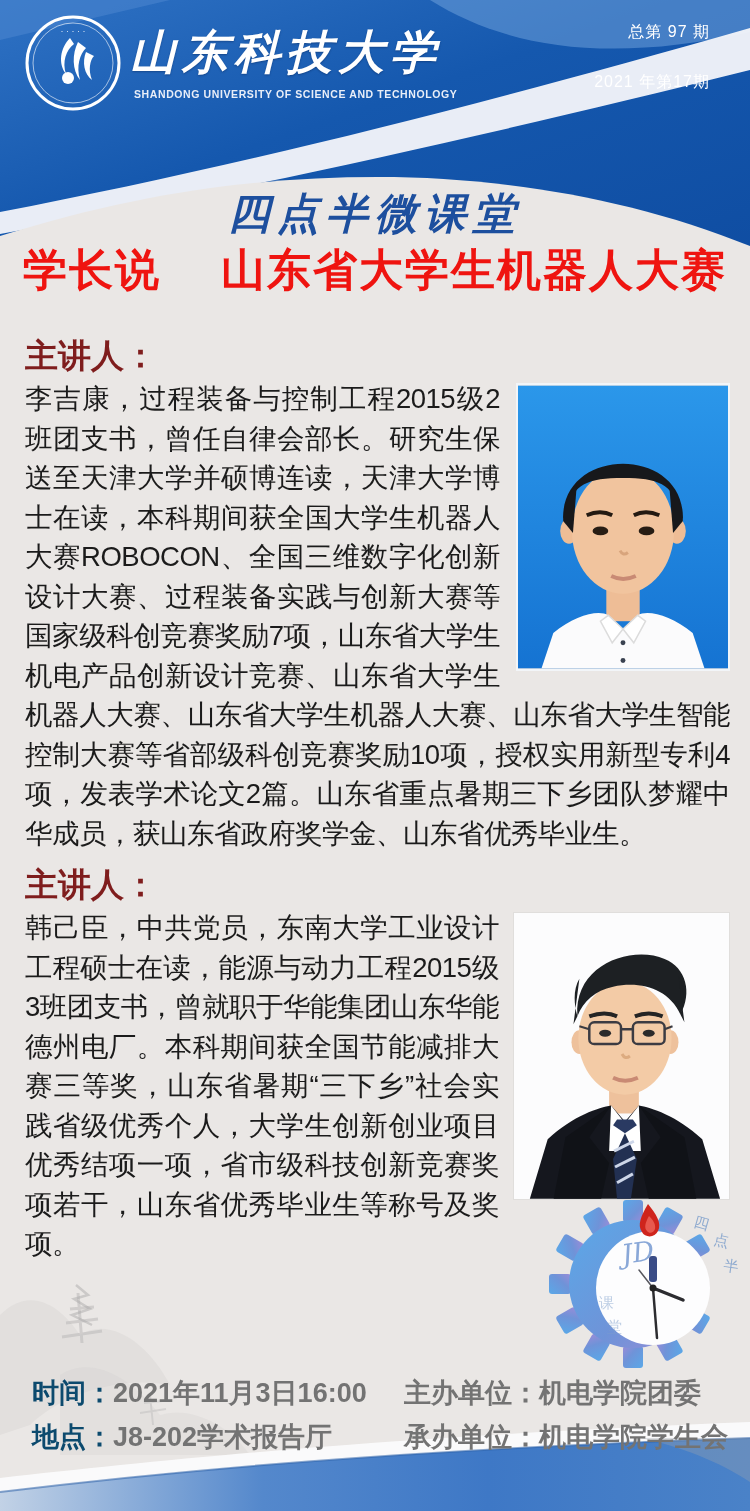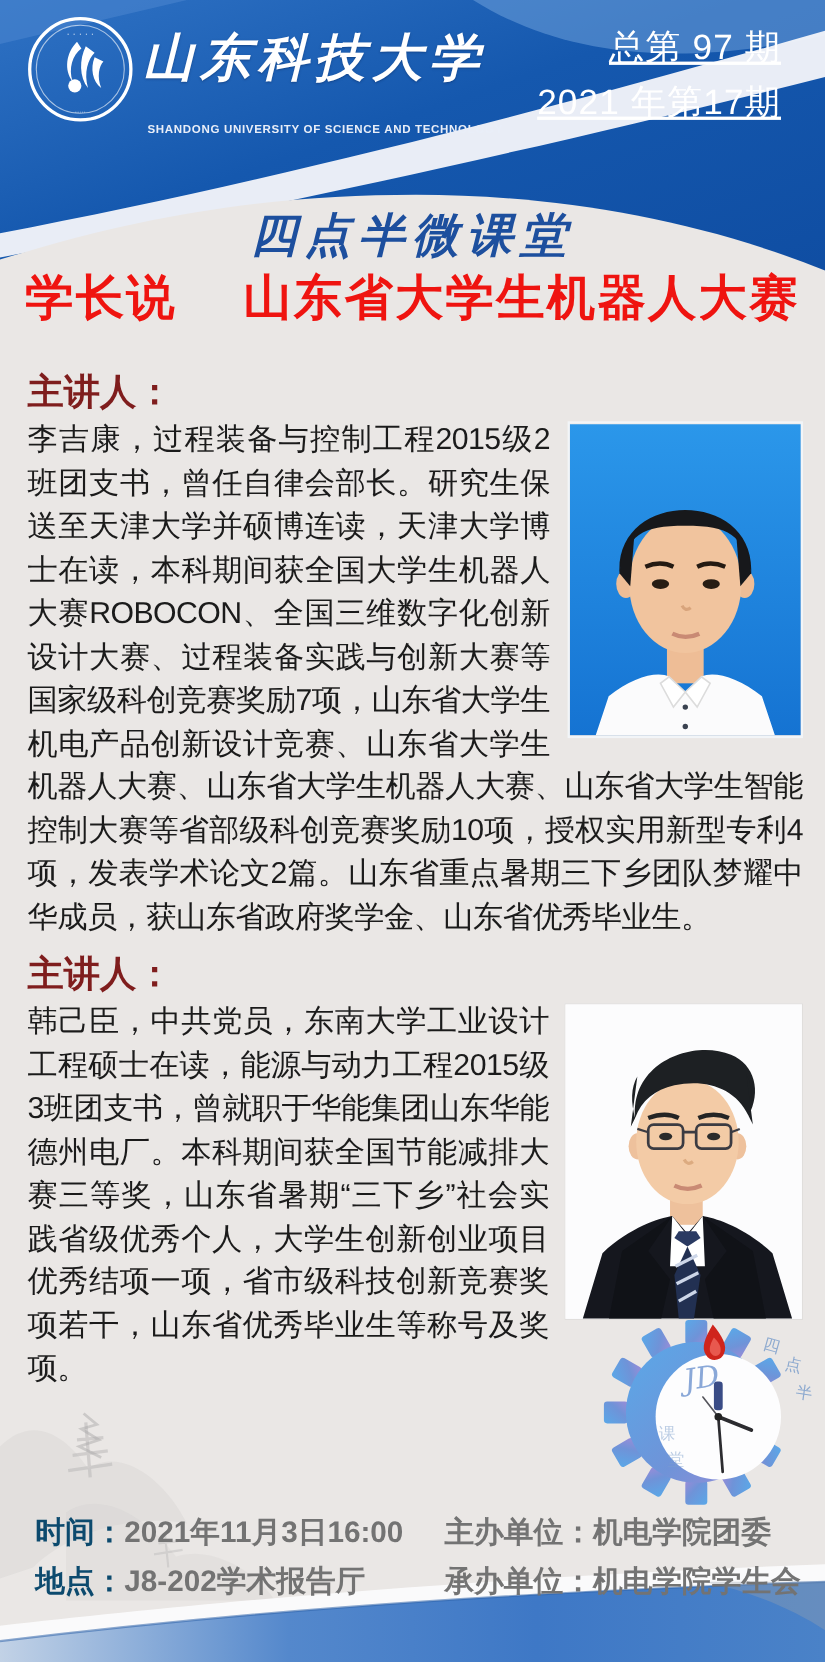--- a/index.html
+++ b/index.html
@@ -4,22 +4,22 @@
 <style>
   html,body{margin:0;padding:0;}
   .page{position:relative;width:750px;height:1511px;background:#eae7e5;overflow:hidden;
         font-family:"Liberation Sans","DejaVu Sans",sans-serif;color:#161616;}
   
   .hdr-svg{position:absolute;top:0;left:0;}
   .seal{position:absolute;left:22px;top:12px;width:102px;height:102px;}
   .uname{position:absolute;left:130px;top:22px;color:#ffffff;font-size:46px;font-weight:bold;
          font-style:italic;font-family:"DejaVu Serif","Liberation Serif",serif;letter-spacing:6px;
          text-shadow:0 1px 2px rgba(0,20,60,.35);}
-  .uen{position:absolute;left:134px;top:88px;color:#e9eef8;font-size:10.5px;letter-spacing:.6px;font-weight:bold;margin-top:24px;}
-  .issue{position:absolute;right:40px;text-align:right;color:#ffffff;font-size:32px;letter-spacing:1px;text-decoration:underline;}
+  .uen{position:absolute;left:134px;top:88px;color:#e9eef8;font-size:10.5px;letter-spacing:.6px;font-weight:bold;}
+  .issue{position:absolute;right:40px;text-align:right;color:#ffffff;font-size:16px;letter-spacing:1px;}
   .issue.l1{top:22px;}
   .issue.l2{top:72px;margin-left:44px;}
   
   .program-title{position:absolute;top:186px;left:0;width:750px;text-align:center;
       font-family:"DejaVu Serif","Liberation Serif",serif;font-style:italic;font-weight:bold;
       font-size:42px;color:#1d4f9e;letter-spacing:7px;}
   .event-title{position:absolute;top:241px;left:0;width:750px;text-align:center;
       font-weight:bold;font-size:44px;color:#ef1410;letter-spacing:2px;}
   
   .content{position:absolute;left:25px;top:336px;width:705px;}

